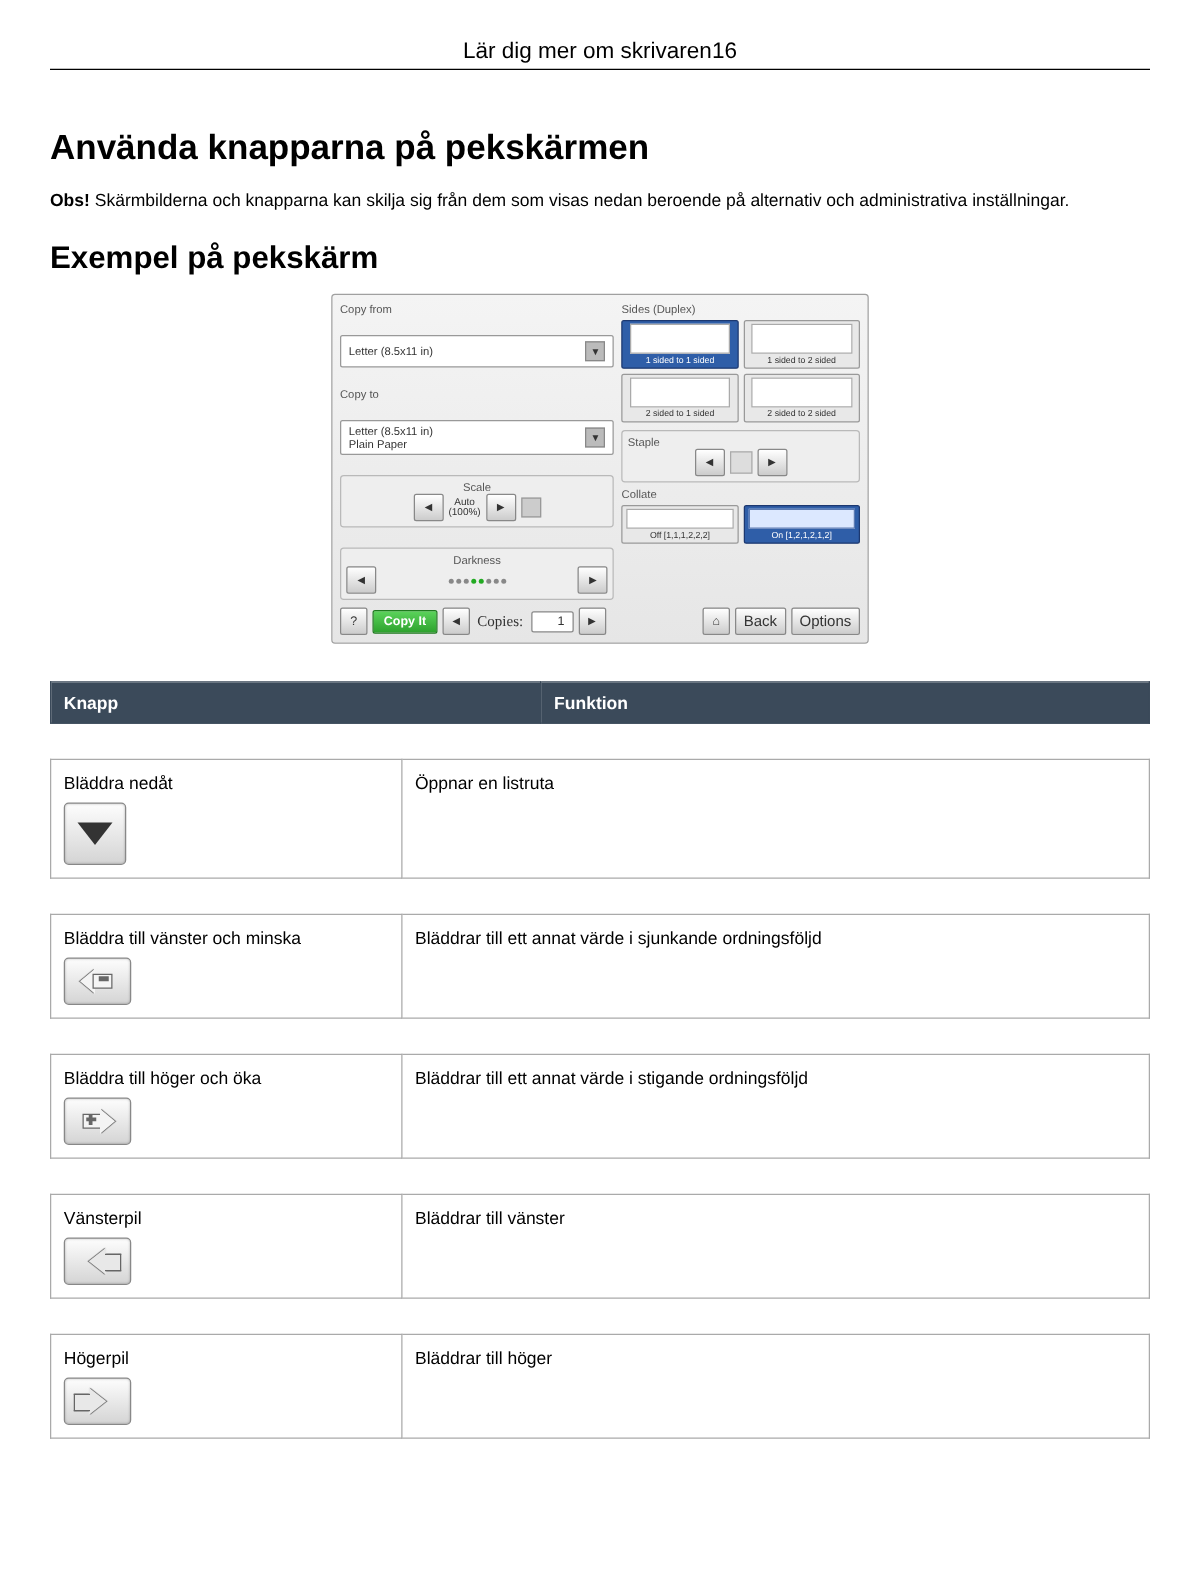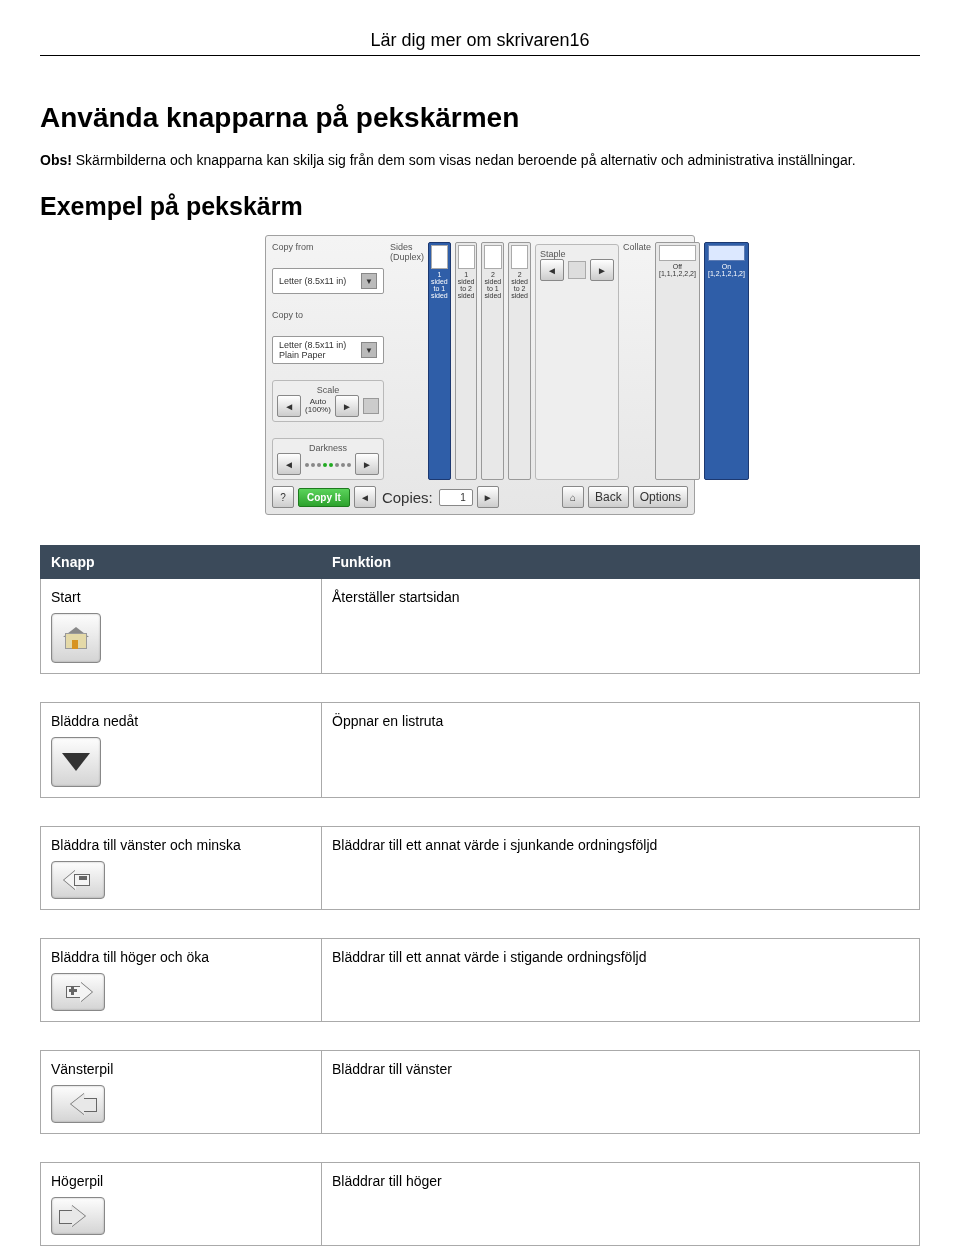--- a/index.html
+++ b/index.html
@@ -43,21 +43,21 @@
     background: linear-gradient(#f4f4f4,#e6e6e6);
     border: 1px solid #a0a0a0;
     border-radius: 3px;
     padding: 6px;
     font-size: 10px;
     color: #333;
     box-sizing: border-box;
   }
   .shot-row { display:flex; gap:6px; }
   .left-col { flex:1.15; display:flex; flex-direction:column; gap:16px; }
-  .right-col { flex:1; display:flex; gap:4px; }
+  .right-col { flex:1; display:flex; flex-direction:column; gap:4px; }
   .lbl { font-size:9px; color:#555; }
   .field {
     background:#fff; border:1px solid #999; border-radius:2px;
     padding:4px 6px; display:flex; justify-content:space-between; align-items:center;
     font-size:9px;
   }
   .dd-icon { width:14px; height:14px; background:#bbb; border:1px solid #888; display:flex; align-items:center; justify-content:center; font-size:8px; }
   .block {
     background:#eee; border:1px solid #b9b9b9; border-radius:3px; padding:4px;
   }
@@ -90,21 +90,21 @@
     display:flex; align-items:center; gap:4px; margin-top:6px;
   }
   .copyit {
     background:linear-gradient(#5bd35b,#2da22d); color:#fff; border:1px solid #1d7a1d;
     border-radius:2px; padding:3px 8px; font-weight:bold; font-size:10px;
   }
   .sqbtn {
     width:20px; height:20px; background:linear-gradient(#fff,#ccc); border:1px solid #888;
     border-radius:2px; display:flex; align-items:center; justify-content:center; font-size:10px;
   }
-  .sqlabel { font-size:15px; padding:0 2px; }
+  .sqlabel { font-size:12px; padding:0 2px;font-family:Liberation Serif, serif; }
   .copies-box {
     background:#fff; border:1px solid #888; border-radius:2px; padding:2px 6px; font-size:10px;
     min-width:20px; text-align:right;
   }
   .btn-lbl {
     background:linear-gradient(#fff,#ccc); border:1px solid #888; border-radius:2px;
     padding:3px 6px; font-size:12px;
   }
   
   table.func {
@@ -317,33 +317,20 @@
     </div>
   </div>
 </div>
 
 <table class="func">
   <tbody>
       <tr>
     <th>Knapp</th>
     <th>Funktion</th>
   </tr>
-  <tr>
-    <td class="icon-cell">
-      <div>Start</div>
-      <div class="icon-box">
-        <div class="home-icon">
-          <div class="roof"></div>
-              <div class="body"></div>
-              <div class="door"></div>
-        </div>
-      </div>
-    </td>
-    <td>Återställer startsidan</td>
-  </tr>
 </tbody>
   </table>
 
 <table class="func">
   <tbody>
       <tr>
     <td class="icon-cell">
       <div>Bläddra nedåt</div>
       <div class="icon-box">
         <div class="down-tri"></div>

